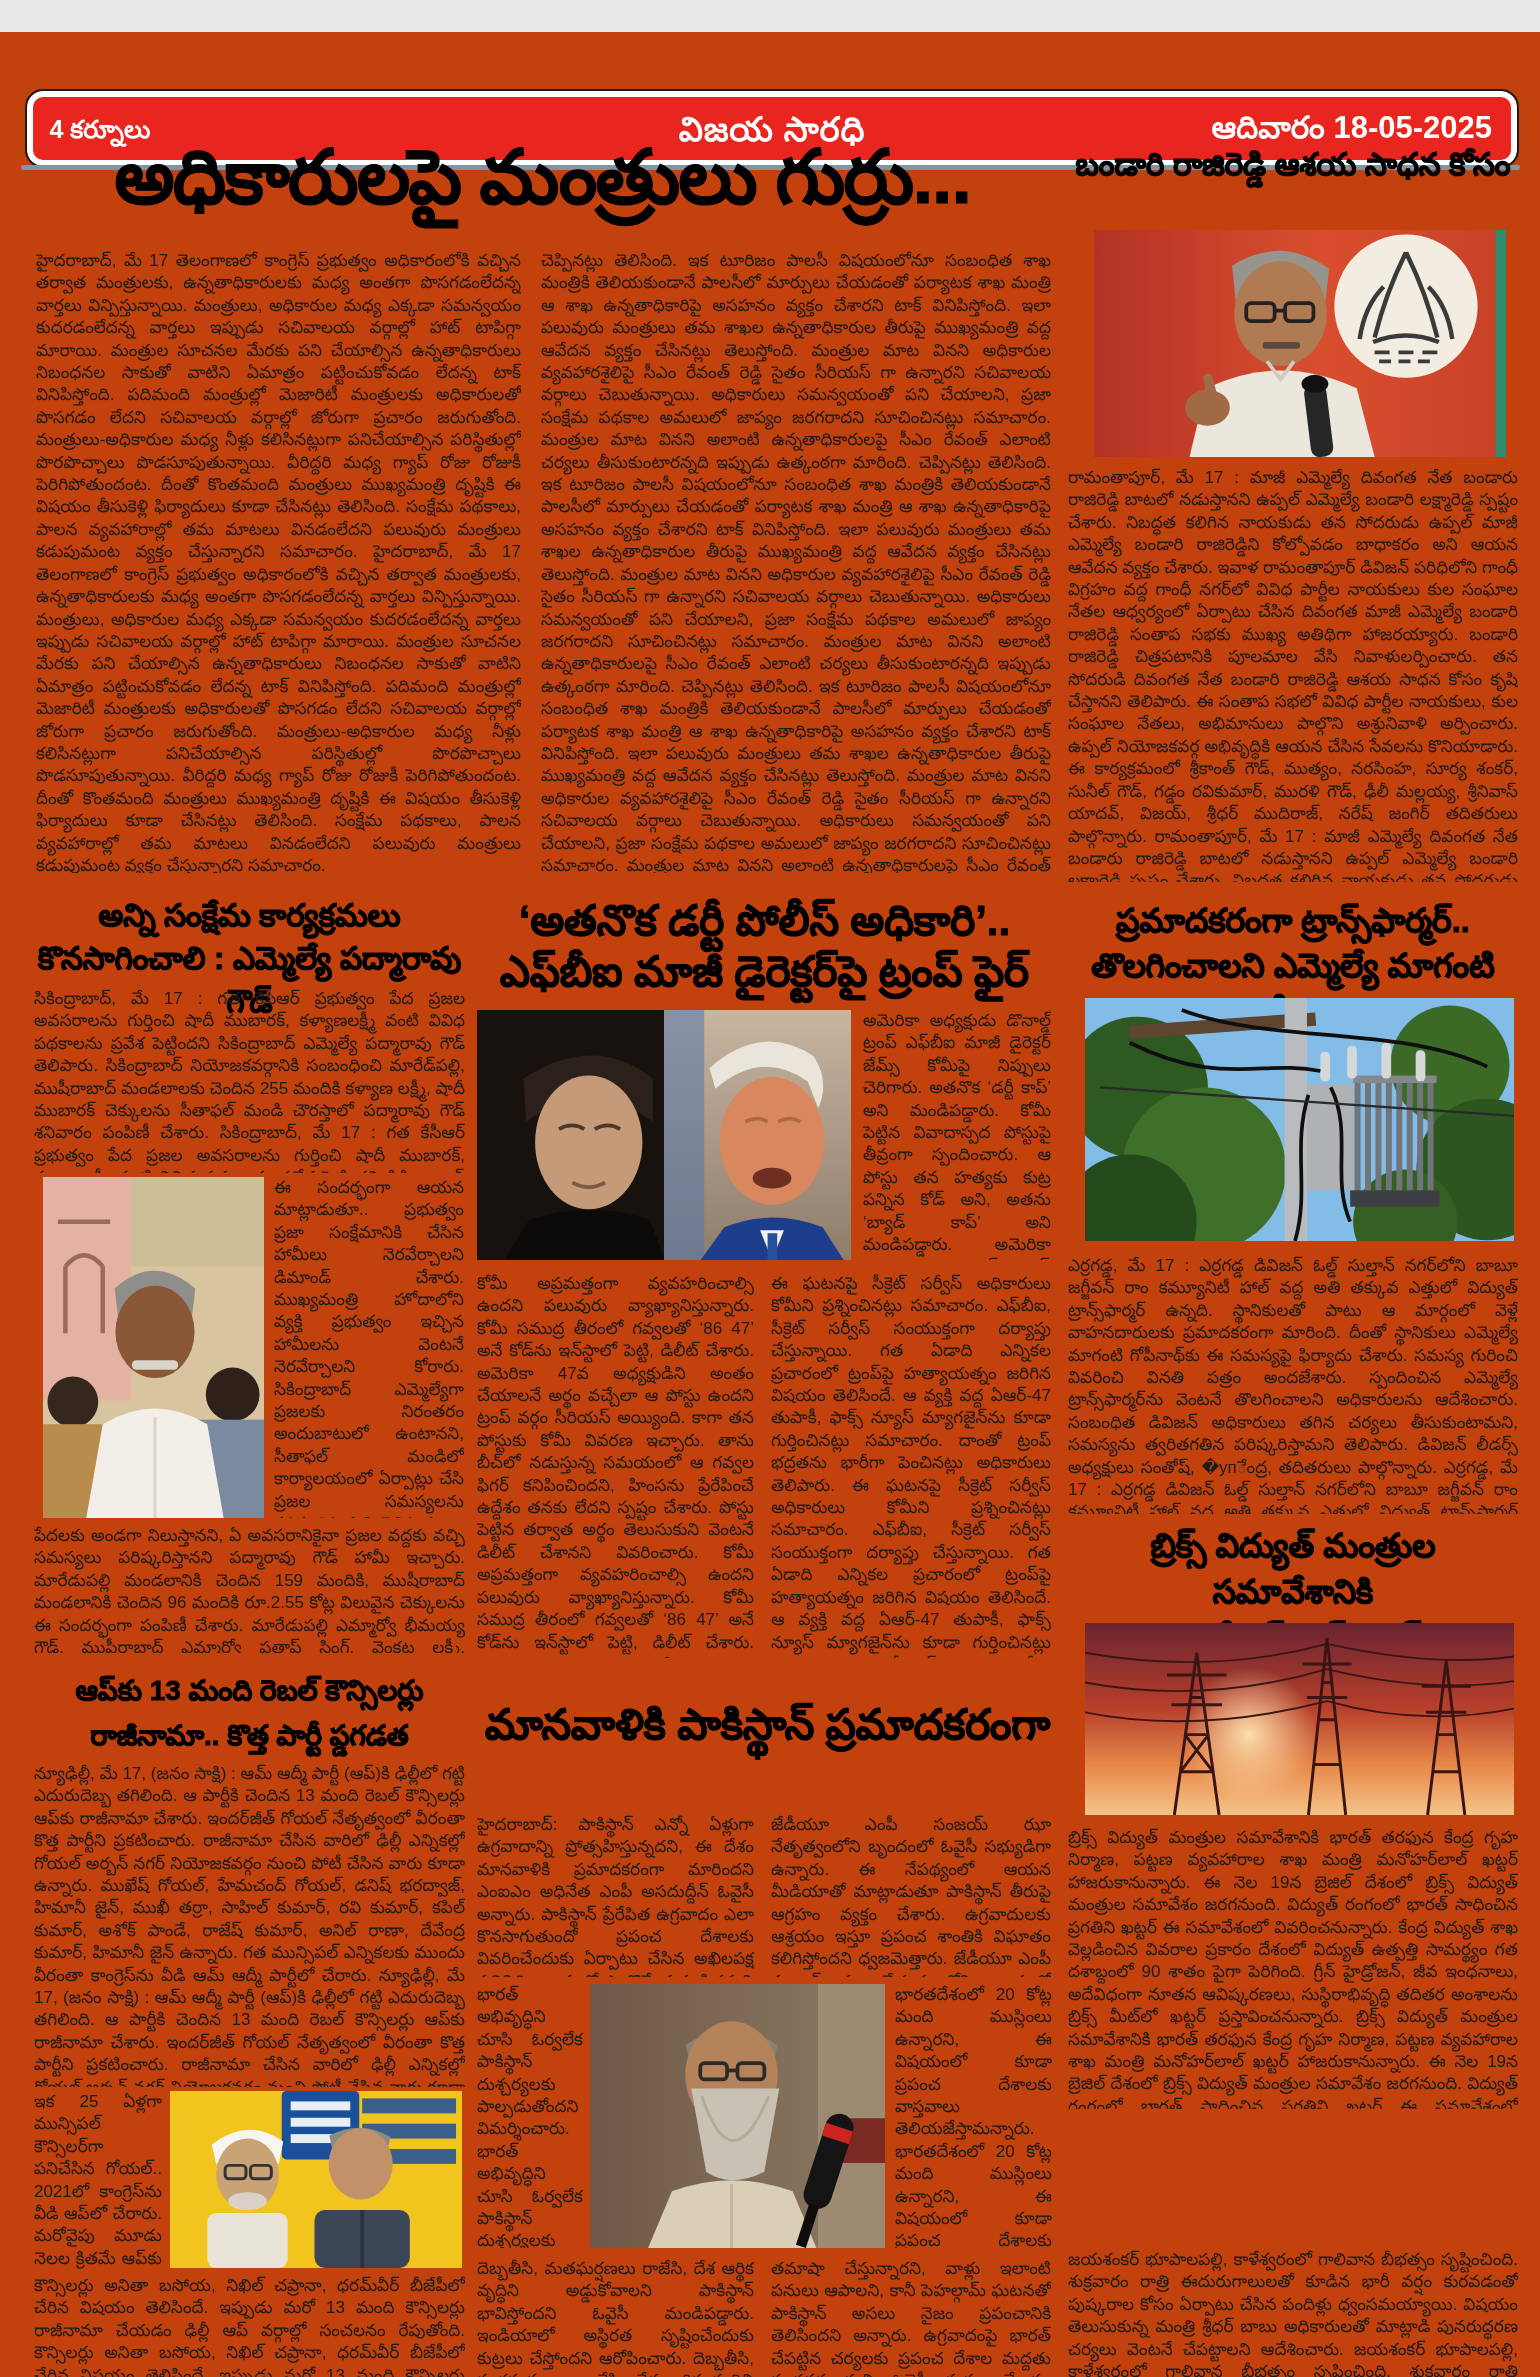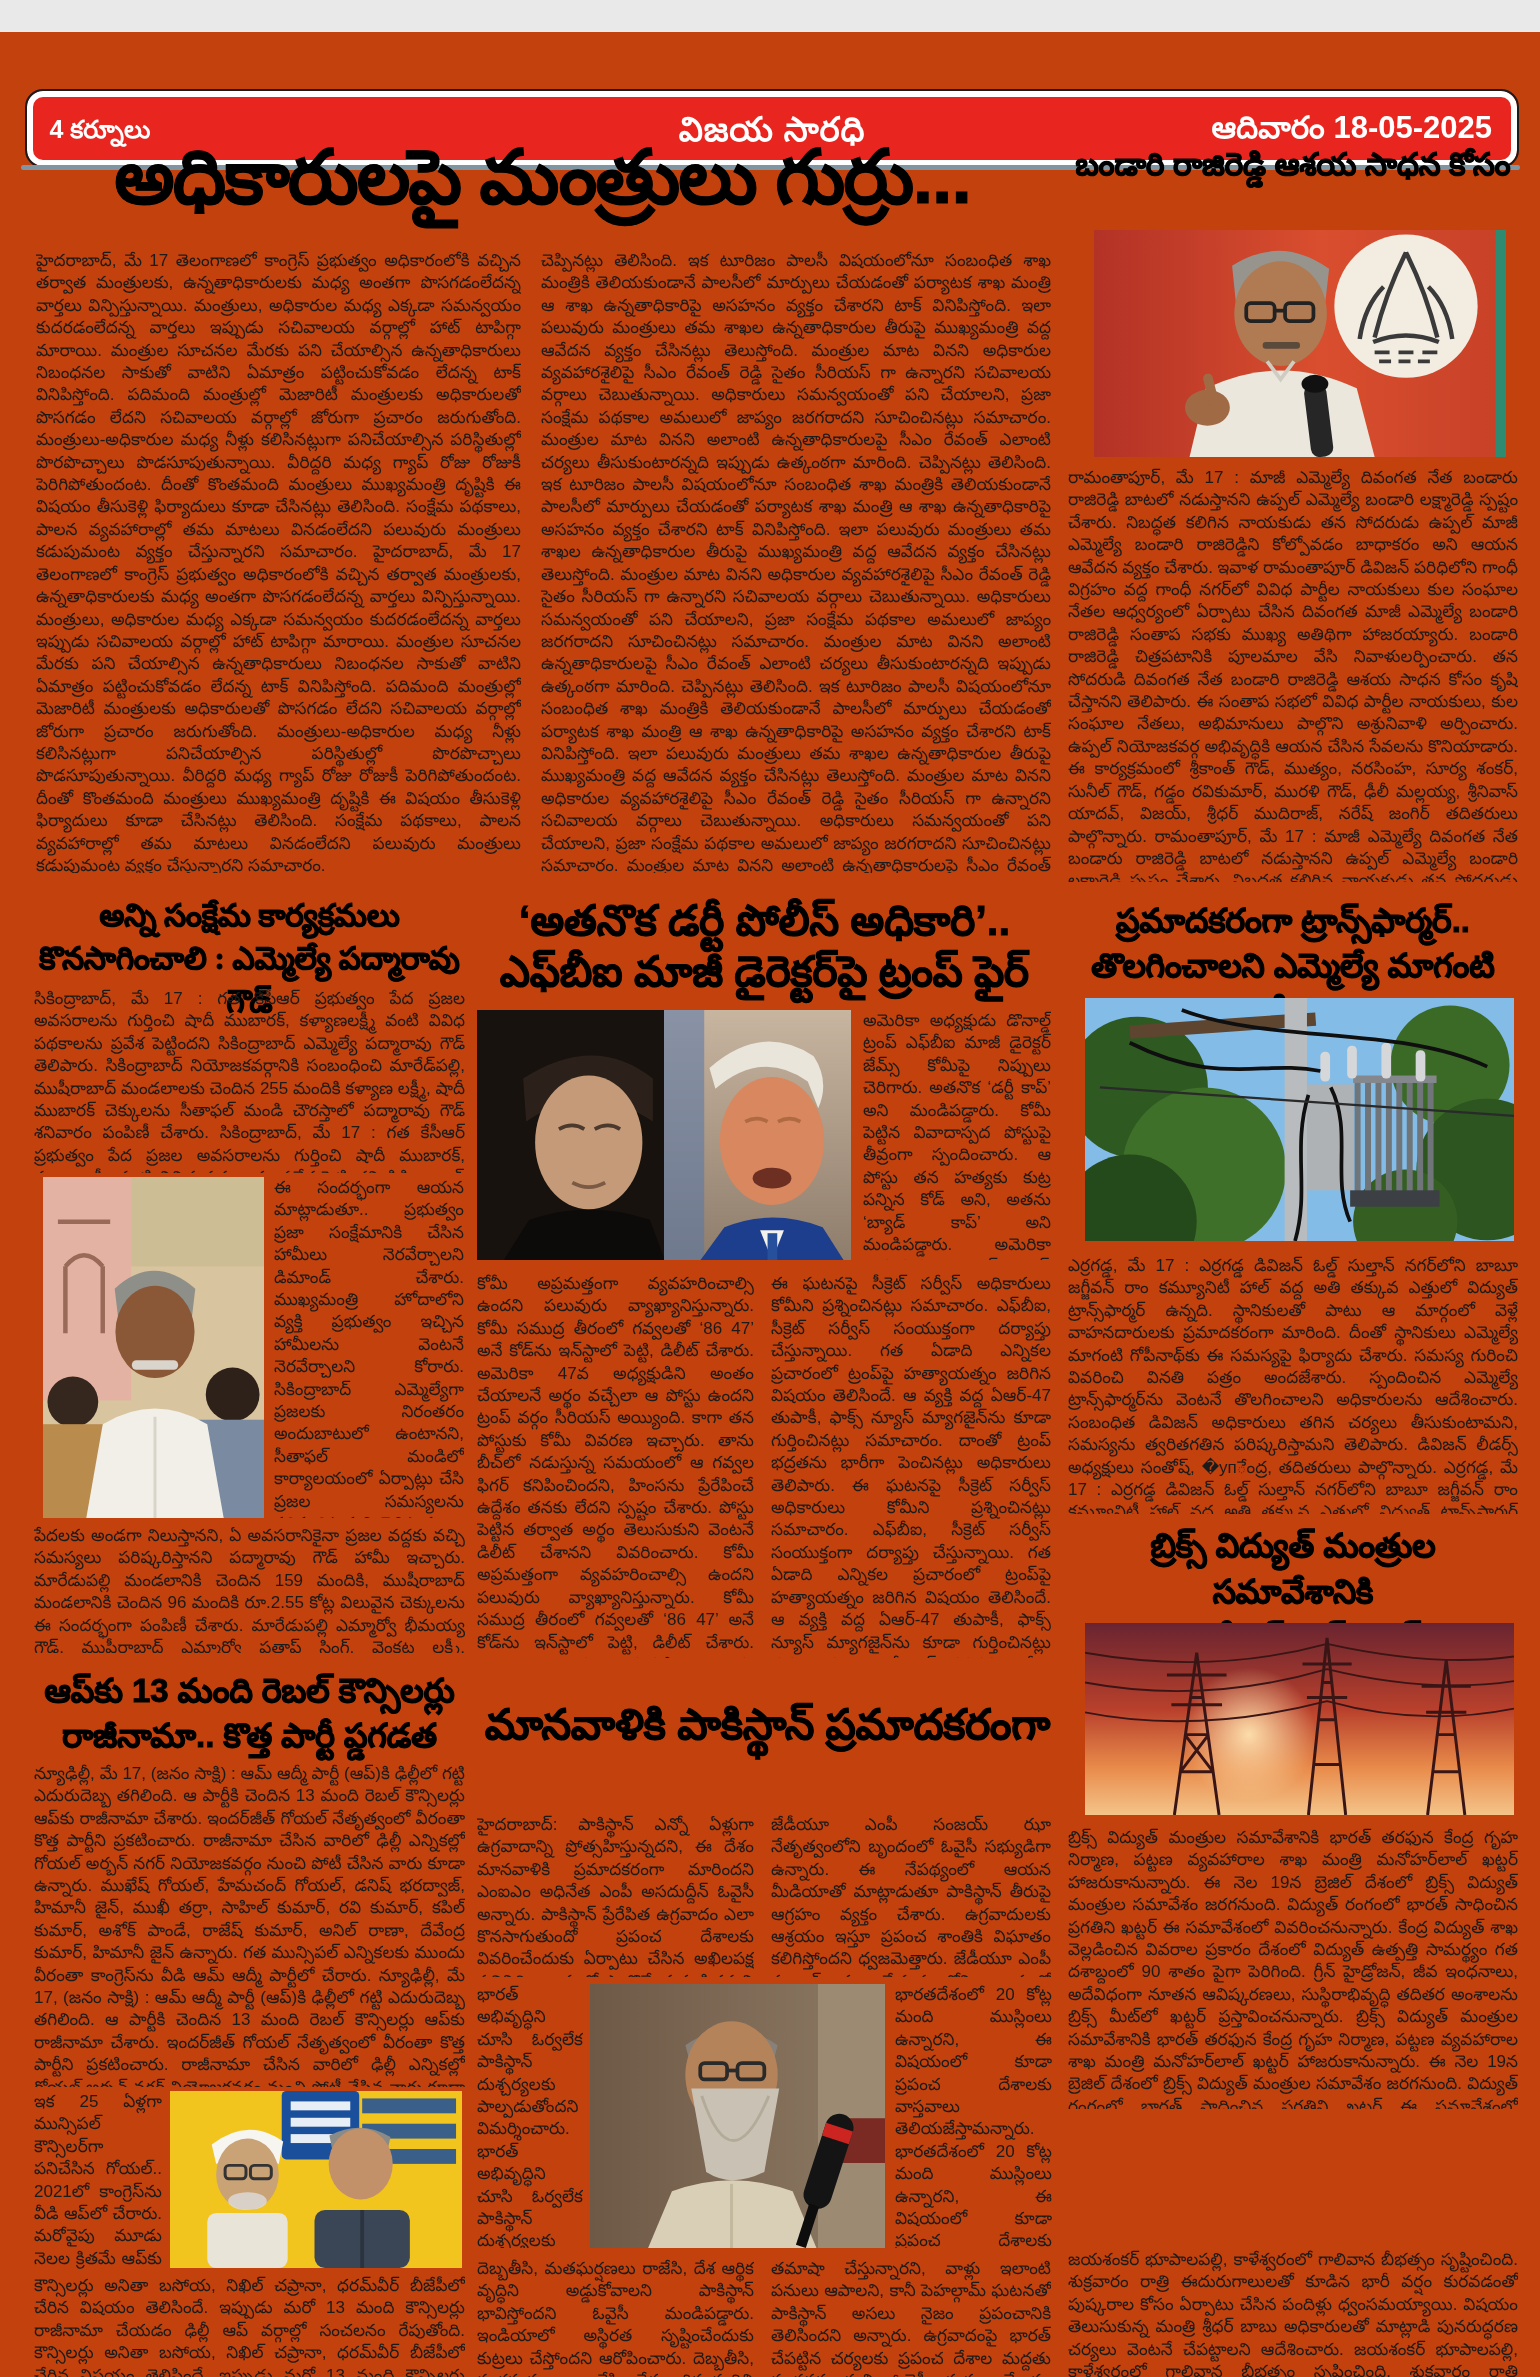--- a/index.html
+++ b/index.html
@@ -64,21 +64,21 @@
       <path d="M128,304 L150,212 Q250,164 352,212 L376,304 Z" fill="#ebe7dd"></path>
       <path d="M232,176 L250,200 L268,176" fill="none" stroke="#cfccc2" stroke-width="5"></path>
       <ellipse cx="152" cy="238" rx="30" ry="24" fill="#a06a45"></ellipse>
       <rect x="150" y="192" width="13" height="44" rx="6" fill="#a06a45" transform="rotate(-14 156 214)"></rect>
       <rect x="286" y="206" width="30" height="98" rx="12" fill="#262626" transform="rotate(-7 301 255)"></rect>
       <ellipse cx="296" cy="206" rx="18" ry="12" fill="#111"></ellipse>
     </svg>
   </div>
   <div class="txt" style="left:1068px;top:435px;width:450px;height:415px;">రామంతాపూర్, మే 17 : మాజీ ఎమ్మెల్యే దివంగత నేత బండారు రాజిరెడ్డి బాటలో నడుస్తానని ఉప్పల్ ఎమ్మెల్యే బండారి లక్ష్మారెడ్డి స్పష్టం చేశారు. నిబద్ధత కలిగిన నాయకుడు తన సోదరుడు ఉప్పల్ మాజీ ఎమ్మెల్యే బండారి రాజిరెడ్డిని కోల్పోవడం బాధాకరం అని ఆయన ఆవేదన వ్యక్తం చేశారు. ఇవాళ రామంతాపూర్ డివిజన్ పరిధిలోని గాంధీ విగ్రహం వద్ద గాంధీ నగర్‌లో వివిధ పార్టీల నాయకులు కుల సంఘాల నేతల ఆధ్వర్యంలో ఏర్పాటు చేసిన దివంగత మాజీ ఎమ్మెల్యే బండారి రాజిరెడ్డి సంతాప సభకు ముఖ్య అతిథిగా హాజరయ్యారు. బండారి రాజిరెడ్డి చిత్రపటానికి పూలమాల వేసి నివాళులర్పించారు. తన సోదరుడి దివంగత నేత బండారి రాజిరెడ్డి ఆశయ సాధన కోసం కృషి చేస్తానని తెలిపారు. ఈ సంతాప సభలో వివిధ పార్టీల నాయకులు, కుల సంఘాల నేతలు, అభిమానులు పాల్గొని అశ్రునివాళి అర్పించారు. ఉప్పల్ నియోజకవర్గ అభివృద్ధికి ఆయన చేసిన సేవలను కొనియాడారు. ఈ కార్యక్రమంలో శ్రీకాంత్ గౌడ్, ముత్యం, నరసింహ, సూర్య శంకర్, సునీల్ గౌడ్, గడ్డం రవికుమార్, మురళి గౌడ్, ఢీలీ మల్లయ్య, శ్రీనివాస్ యాదవ్, విజయ్, శ్రీధర్ ముదిరాజ్, నరేష్ జంగిర్ తదితరులు పాల్గొన్నారు. రామంతాపూర్, మే 17 : మాజీ ఎమ్మెల్యే దివంగత నేత బండారు రాజిరెడ్డి బాటలో నడుస్తానని ఉప్పల్ ఎమ్మెల్యే బండారి లక్ష్మారెడ్డి స్పష్టం చేశారు. నిబద్ధత కలిగిన నాయకుడు తన సోదరుడు ఉప్పల్ మాజీ ఎమ్మెల్యే బండారి రాజిరెడ్డిని కోల్పోవడం బాధాకరం అని ఆయన ఆవేదన వ్యక్తం చేశారు. ఇవాళ రామంతాపూర్ డివిజన్ పరిధిలోని గాంధీ విగ్రహం వద్ద గాంధీ నగర్‌లో వివిధ పార్టీల నాయకులు కుల సంఘాల నేతల ఆధ్వర్యంలో ఏర్పాటు చేసిన దివంగత మాజీ ఎమ్మెల్యే బండారి రాజిరెడ్డి సంతాప సభకు ముఖ్య అతిథిగా హాజరయ్యారు. బండారి రాజిరెడ్డి చిత్రపటానికి పూలమాల వేసి నివాళులర్పించారు. తన సోదరుడి దివంగత నేత బండారి రాజిరెడ్డి ఆశయ సాధన కోసం కృషి చేస్తానని తెలిపారు. ఈ సంతాప సభలో వివిధ పార్టీల నాయకులు, కుల సంఘాల నేతలు, అభిమానులు పాల్గొని అశ్రునివాళి అర్పించారు. ఉప్పల్ నియోజకవర్గ అభివృద్ధికి ఆయన చేసిన సేవలను కొనియాడారు. ఈ కార్యక్రమంలో శ్రీకాంత్ గౌడ్, ముత్యం, నరసింహ, సూర్య శంకర్, సునీల్ గౌడ్, గడ్డం రవికుమార్, మురళి గౌడ్, ఢీలీ మల్లయ్య, శ్రీనివాస్ యాదవ్, విజయ్, శ్రీధర్ ముదిరాజ్, నరేష్ జంగిర్ తదితరులు పాల్గొన్నారు.</div>
 
-  <div class="hl" style="left:34px;top:862px;width:431px;font-size:31px;line-height:43px;font-family:Liberation Serif, serif;">
+  <div class="hl" style="left:34px;top:862px;width:431px;font-size:31px;line-height:43px;">
     <div>అన్ని సంక్షేమ కార్యక్రమలు</div>
     <div>కొనసాగించాలి : ఎమ్మెల్యే పద్మారావు గౌడ్</div>
   </div>
   <div class="txt" style="left:34px;top:956px;width:431px;height:185px;">సికింద్రాబాద్, మే 17 : గత కేసీఆర్ ప్రభుత్వం పేద ప్రజల అవసరాలను గుర్తించి షాదీ ముబారక్, కళ్యాణలక్ష్మీ వంటి వివిధ పథకాలను ప్రవేశ పెట్టిందని సికింద్రాబాద్ ఎమ్మెల్యే పద్మారావు గౌడ్ తెలిపారు. సికింద్రాబాద్ నియోజకవర్గానికి సంబంధించి మారేడ్‌పల్లి, ముషీరాబాద్ మండలాలకు చెందిన 255 మందికి కళ్యాణ లక్ష్మీ, షాదీ ముబారక్ చెక్కులను సీతాఫల్ మండి చౌరస్తాలో పద్మారావు గౌడ్ శనివారం పంపిణీ చేశారు. సికింద్రాబాద్, మే 17 : గత కేసీఆర్ ప్రభుత్వం పేద ప్రజల అవసరాలను గుర్తించి షాదీ ముబారక్, కళ్యాణలక్ష్మీ వంటి వివిధ పథకాలను ప్రవేశ పెట్టిందని సికింద్రాబాద్ ఎమ్మెల్యే పద్మారావు గౌడ్ తెలిపారు. సికింద్రాబాద్ నియోజకవర్గానికి సంబంధించి మారేడ్‌పల్లి, ముషీరాబాద్ మండలాలకు చెందిన 255 మందికి కళ్యాణ లక్ష్మీ, షాదీ ముబారక్ చెక్కులను సీతాఫల్ మండి చౌరస్తాలో పద్మారావు గౌడ్ శనివారం పంపిణీ చేశారు.</div>
   <div class="ph" style="left:43px;top:1145px;width:221px;height:341px;">
     <svg viewBox="0 0 296 458" preserveAspectRatio="none">
       <rect width="296" height="458" fill="#d8c49e"></rect>
       <rect x="0" y="0" width="118" height="300" fill="#e4b2a2"></rect>
       <path d="M20,60 h70 M30,120 q25,-30 50,0 M30,120 v90 M80,120 v90" stroke="#9a6a58" stroke-width="6" fill="none"></path>
       <rect x="118" y="0" width="178" height="120" fill="#cdbd94"></rect>
@@ -89,21 +89,21 @@
       <path d="M96,150 Q148,102 204,150 L199,192 Q150,160 101,192 Z" fill="#8f8f8a"></path>
       <ellipse cx="150" cy="208" rx="53" ry="62" fill="#8a5836"></ellipse>
       <rect x="119" y="246" width="62" height="13" rx="6" fill="#d9d4cc"></rect>
       <path d="M58,458 L80,332 Q150,290 220,332 L242,458 Z" fill="#f1efe8"></path>
       <line x1="150" y1="322" x2="150" y2="458" stroke="#d8d4ca" stroke-width="4"></line>
     </svg>
   </div>
   <div class="txt" style="left:274px;top:1145px;width:190px;height:341px;">ఈ సందర్భంగా ఆయన మాట్లాడుతూ.. ప్రభుత్వం ప్రజా సంక్షేమానికి చేసిన హామీలు నెరవేర్చాలని డిమాండ్ చేశారు. ముఖ్యమంత్రి హోదాలోని వ్యక్తి ప్రభుత్వం ఇచ్చిన హామీలను వెంటనే నెరవేర్చాలని కోరారు. సికింద్రాబాద్ ఎమ్మెల్యేగా ప్రజలకు నిరంతరం అందుబాటులో ఉంటానని, సీతాఫల్ మండిలో కార్యాలయంలో ఏర్పాట్లు చేసి ప్రజల సమస్యలను పరిష్కరిస్తామని తెలిపారు.</div>
   <div class="txt" style="left:34px;top:1493px;width:431px;height:128px;">పేదలకు అండగా నిలుస్తానని, ఏ అవసరానికైనా ప్రజల వద్దకు వచ్చి సమస్యలు పరిష్కరిస్తానని పద్మారావు గౌడ్ హామీ ఇచ్చారు. మారేడుపల్లి మండలానికి చెందిన 159 మందికి, ముషీరాబాద్ మండలానికి చెందిన 96 మందికి రూ.2.55 కోట్ల విలువైన చెక్కులను ఈ సందర్భంగా పంపిణీ చేశారు. మారేడుపల్లి ఎమ్మార్వో భీమయ్య గౌడ్, ముషీరాబాద్ ఎమ్మార్వో ప్రతాప్ సింగ్, వెంకట లక్ష్మీ, కార్పొరేటర్లు హేమ, శైలజ, ప్రసన్న లక్ష్మీ, సునీత తదితరులు ఈ కార్యక్రమంలో పాల్గొన్నారు.</div>
 
-  <div class="hl" style="left:34px;top:1636px;width:431px;font-size:33px;line-height:45px;text-align:center;">
+  <div class="hl" style="left:34px;top:1636px;width:431px;font-size:28px;line-height:45px;text-align:center;">
     <div>ఆప్‌కు 13 మంది రెబల్ కౌన్సిలర్లు</div>
     <div>రాజీనామా.. కొత్త పార్టీ ప్డగడత</div>
   </div>
   <div class="txt" style="left:34px;top:1731px;width:431px;height:324px;">న్యూఢిల్లీ, మే 17, (జనం సాక్షి) : ఆమ్ ఆద్మీ పార్టీ (ఆప్)కి ఢిల్లీలో గట్టి ఎదురుదెబ్బ తగిలింది. ఆ పార్టీకి చెందిన 13 మంది రెబల్ కౌన్సిలర్లు ఆప్‌కు రాజీనామా చేశారు. ఇందర్‌జీత్ గోయల్ నేతృత్వంలో వీరంతా కొత్త పార్టీని ప్రకటించారు. రాజీనామా చేసిన వారిలో ఢిల్లీ ఎన్నికల్లో గోయల్ అర్బన్ నగర్ నియోజకవర్గం నుంచి పోటీ చేసిన వారు కూడా ఉన్నారు. ముఖేష్ గోయల్, హేమచంద్ గోయల్, డనిష్ భరద్వాజ్, హిమానీ జైన్, ముఖీ తర్రా, సాహిల్ కుమార్, రవి కుమార్, కపిల్ కుమార్, అశోక్ పాండే, రాజేష్ కుమార్, అనిల్ రాణా, దేవేంద్ర కుమార్, హిమానీ జైన్ ఉన్నారు. గత మున్సిపల్ ఎన్నికలకు ముందు వీరంతా కాంగ్రెస్‌ను వీడి ఆమ్ ఆద్మీ పార్టీలో చేరారు. న్యూఢిల్లీ, మే 17, (జనం సాక్షి) : ఆమ్ ఆద్మీ పార్టీ (ఆప్)కి ఢిల్లీలో గట్టి ఎదురుదెబ్బ తగిలింది. ఆ పార్టీకి చెందిన 13 మంది రెబల్ కౌన్సిలర్లు ఆప్‌కు రాజీనామా చేశారు. ఇందర్‌జీత్ గోయల్ నేతృత్వంలో వీరంతా కొత్త పార్టీని ప్రకటించారు. రాజీనామా చేసిన వారిలో ఢిల్లీ ఎన్నికల్లో గోయల్ అర్బన్ నగర్ నియోజకవర్గం నుంచి పోటీ చేసిన వారు కూడా ఉన్నారు. ముఖేష్ గోయల్, హేమచంద్ గోయల్, డనిష్ భరద్వాజ్, హిమానీ జైన్, ముఖీ తర్రా, సాహిల్ కుమార్, రవి కుమార్, కపిల్ కుమార్, అశోక్ పాండే, రాజేష్ కుమార్, అనిల్ రాణా, దేవేంద్ర కుమార్, హిమానీ జైన్ ఉన్నారు. గత మున్సిపల్ ఎన్నికలకు ముందు వీరంతా కాంగ్రెస్‌ను వీడి ఆమ్ ఆద్మీ పార్టీలో చేరారు.</div>
   <div class="txt" style="left:34px;top:2059px;width:128px;height:179px;">ఇక 25 ఏళ్లగా మున్సిపల్ కౌన్సిలర్‌గా పనిచేసిన గోయల్.. 2021లో కాంగ్రెస్‌ను వీడి ఆప్‌లో చేరారు. మరోవైపు మూడు నెలల క్రితమే ఆప్‌కు చెందిన ముగ్గురు</div>
   <div class="ph" style="left:170px;top:2059px;width:292px;height:177px;">
     <svg viewBox="0 0 392 238" preserveAspectRatio="none">
       <rect width="392" height="238" fill="#f2c41e"></rect>
       <rect x="150" y="0" width="104" height="92" rx="6" fill="#1a4f9c"></rect>
       <rect x="162" y="14" width="80" height="12" fill="#fff" opacity="0.9"></rect>

